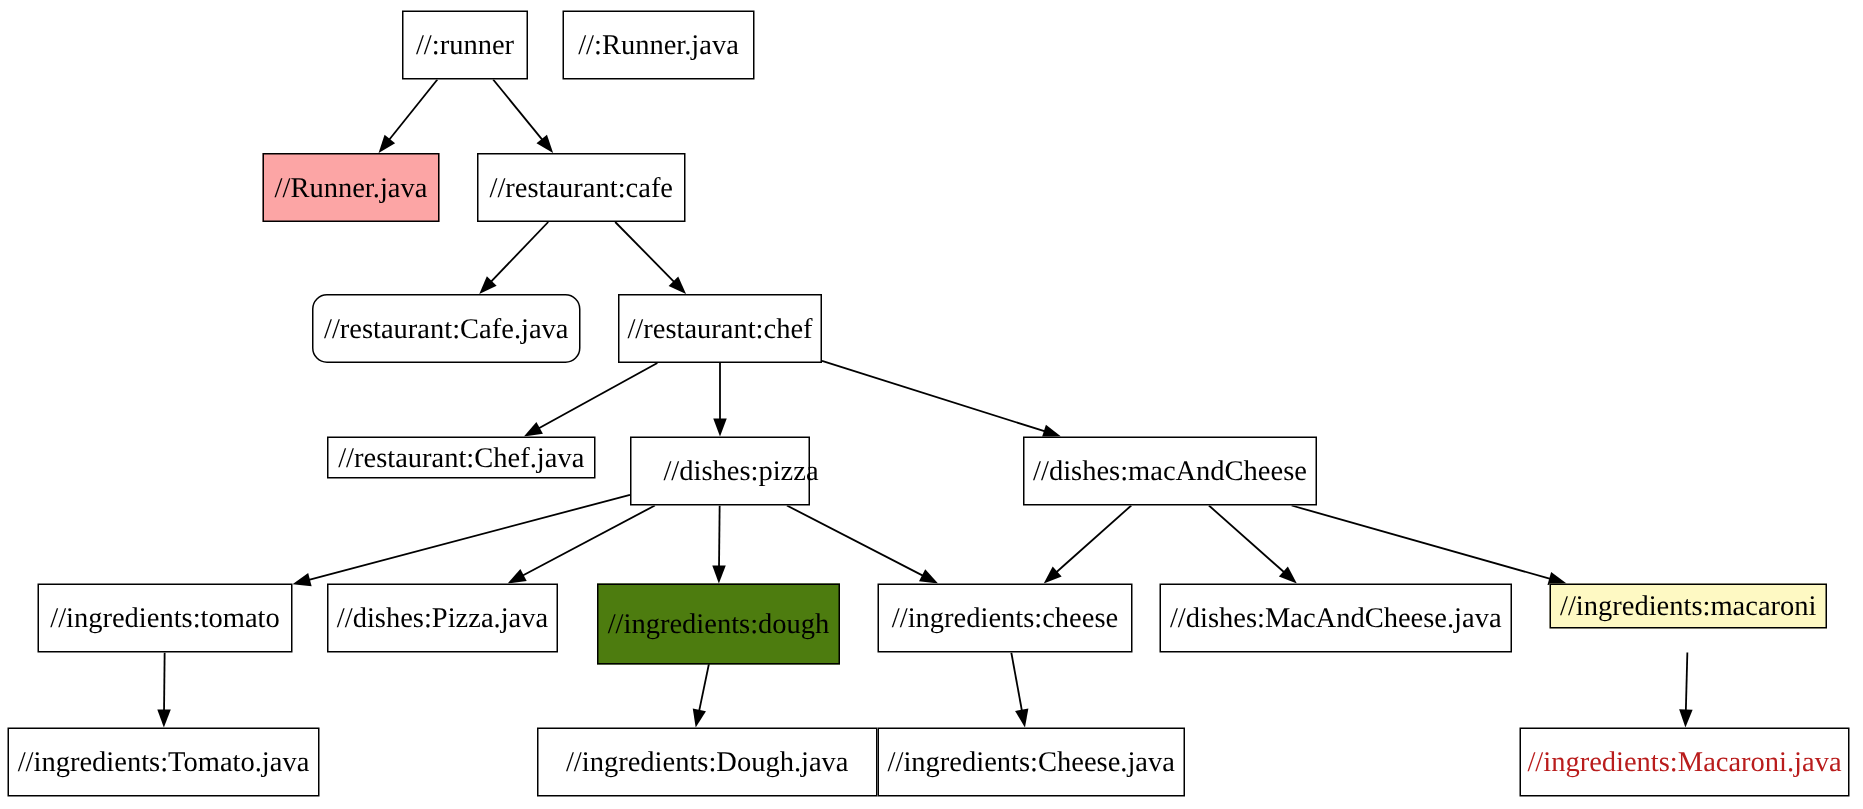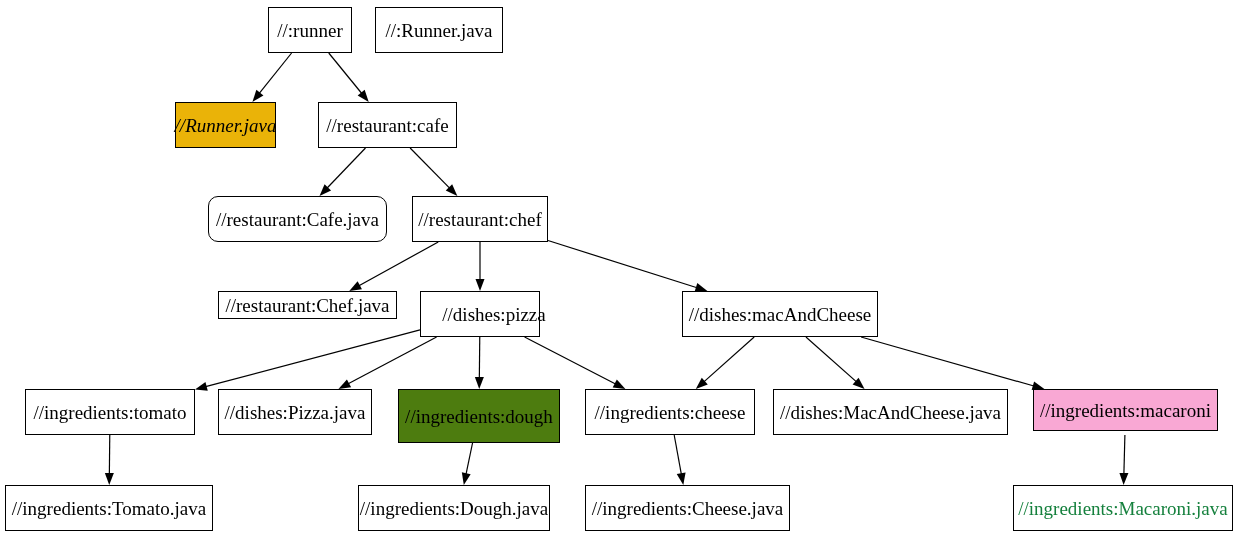--- a/index.html
+++ b/index.html
@@ -108,31 +108,31 @@
         <polygon points="683.3072916666666,485 676.7282105906042,474.00155955625536 685.5823010107256,472.3875326567541" fill="#000000"></polygon>
       </g>
       <g>
         <line x1="1124.9010416666667" y1="435" x2="1123.8592867417105" y2="475.0033891183166" stroke="#000000" stroke-width="1.2"></line>
         <polygon points="1123.5989583333333,485 1119.4128775266286,472.88691915821016 1128.4098273201434,473.1212147257496" fill="#000000"></polygon>
       </g>
     </svg>
   <div id="nodes">
       <div class="node" style="left: 268px; top: 7px; width: 84px; height: 46px; border-color: rgb(0, 0, 0); background: rgb(255, 255, 255); color: rgb(0, 0, 0);">//:runner</div>
       <div class="node" style="left: 375px; top: 7px; width: 128px; height: 46px; border-color: rgb(0, 0, 0); background: rgb(255, 255, 255); color: rgb(0, 0, 0);">//:Runner.java</div>
-      <div class="node" style="left: 175px; top: 102px; width: 101px; height: 46px; border-color: rgb(0, 0, 0); background: #eab308; color: rgb(0, 0, 0); font-style: italic;">//Runner.java</div>
+      <div class="node" style="left: 175px; top: 102px; width: 118px; height: 46px; border-color: rgb(0, 0, 0); background: #fca5a5; color: rgb(0, 0, 0);">//Runner.java</div>
       <div class="node" style="left: 318px; top: 102px; width: 139px; height: 46px; border-color: rgb(0, 0, 0); background: rgb(255, 255, 255); color: rgb(0, 0, 0);">//restaurant:cafe</div>
       <div class="node" style="left: 208px; top: 196px; width: 179px; height: 46px; border-color: rgb(0, 0, 0); background: rgb(255, 255, 255); color: rgb(0, 0, 0); border-radius: 10px;">//restaurant:Cafe.java</div>
       <div class="node" style="left: 412px; top: 196px; width: 136px; height: 46px; border-color: rgb(0, 0, 0); background: rgb(255, 255, 255); color: rgb(0, 0, 0);">//restaurant:chef</div>
       <div class="node" style="left: 218px; top: 291px; width: 179px; height: 28px; border-color: rgb(0, 0, 0); background: rgb(255, 255, 255); color: rgb(0, 0, 0);">//restaurant:Chef.java</div>
       <div class="node" style="left: 420px; top: 291px; width: 120px; height: 46px; border-color: rgb(0, 0, 0); background: rgb(255, 255, 255); color: rgb(0, 0, 0); padding-left: 28px;">//dishes:pizza</div>
       <div class="node" style="left: 682px; top: 291px; width: 196px; height: 46px; border-color: rgb(0, 0, 0); background: rgb(255, 255, 255); color: rgb(0, 0, 0);">//dishes:macAndCheese</div>
       <div class="node" style="left: 25px; top: 389px; width: 170px; height: 46px; border-color: rgb(0, 0, 0); background: rgb(255, 255, 255); color: rgb(0, 0, 0);">//ingredients:tomato</div>
       <div class="node" style="left: 218px; top: 389px; width: 154px; height: 46px; border-color: rgb(0, 0, 0); background: rgb(255, 255, 255); color: rgb(0, 0, 0);">//dishes:Pizza.java</div>
       <div class="node" style="left: 398px; top: 389px; width: 162px; height: 54px; border-color: rgb(0, 0, 0); background: #4d7c0f; color: rgb(0, 0, 0);">//ingredients:dough</div>
       <div class="node" style="left: 585px; top: 389px; width: 170px; height: 46px; border-color: rgb(0, 0, 0); background: rgb(255, 255, 255); color: rgb(0, 0, 0);">//ingredients:cheese</div>
       <div class="node" style="left: 773px; top: 389px; width: 235px; height: 46px; border-color: rgb(0, 0, 0); background: rgb(255, 255, 255); color: rgb(0, 0, 0);">//dishes:MacAndCheese.java</div>
-      <div class="node" style="left: 1033px; top: 389px; width: 185px; height: 42px; border-color: rgb(0, 0, 0); background: #f9a8d4; color: rgb(0, 0, 0);">//ingredients:macaroni</div>
+      <div class="node" style="left: 1033px; top: 389px; width: 185px; height: 30px; border-color: rgb(0, 0, 0); background: #fef9c3; color: rgb(0, 0, 0);">//ingredients:macaroni</div>
       <div class="node" style="left: 5px; top: 485px; width: 208px; height: 46px; border-color: rgb(0, 0, 0); background: rgb(255, 255, 255); color: rgb(0, 0, 0);">//ingredients:Tomato.java</div>
-      <div class="node" style="left: 358px; top: 485px; width: 192px; height: 46px; border-color: rgb(0, 0, 0); background: rgb(255, 255, 255); color: rgb(0, 0, 0);">//ingredients:Dough.java</div>
+      <div class="node" style="left: 358px; top: 485px; width: 227px; height: 46px; border-color: rgb(0, 0, 0); background: rgb(255, 255, 255); color: rgb(0, 0, 0);">//ingredients:Dough.java</div>
       <div class="node" style="left: 585px; top: 485px; width: 205px; height: 46px; border-color: rgb(0, 0, 0); background: rgb(255, 255, 255); color: rgb(0, 0, 0);">//ingredients:Cheese.java</div>
-      <div class="node" style="left: 1013px; top: 485px; width: 220px; height: 46px; border-color: rgb(0, 0, 0); background: rgb(255, 255, 255); color: #15803d;">//ingredients:Macaroni.java</div>
+      <div class="node" style="left: 1013px; top: 485px; width: 220px; height: 46px; border-color: rgb(0, 0, 0); background: rgb(255, 255, 255); color: #b91c1c;">//ingredients:Macaroni.java</div>
     </div>
 </div>
 
 </body></html>

